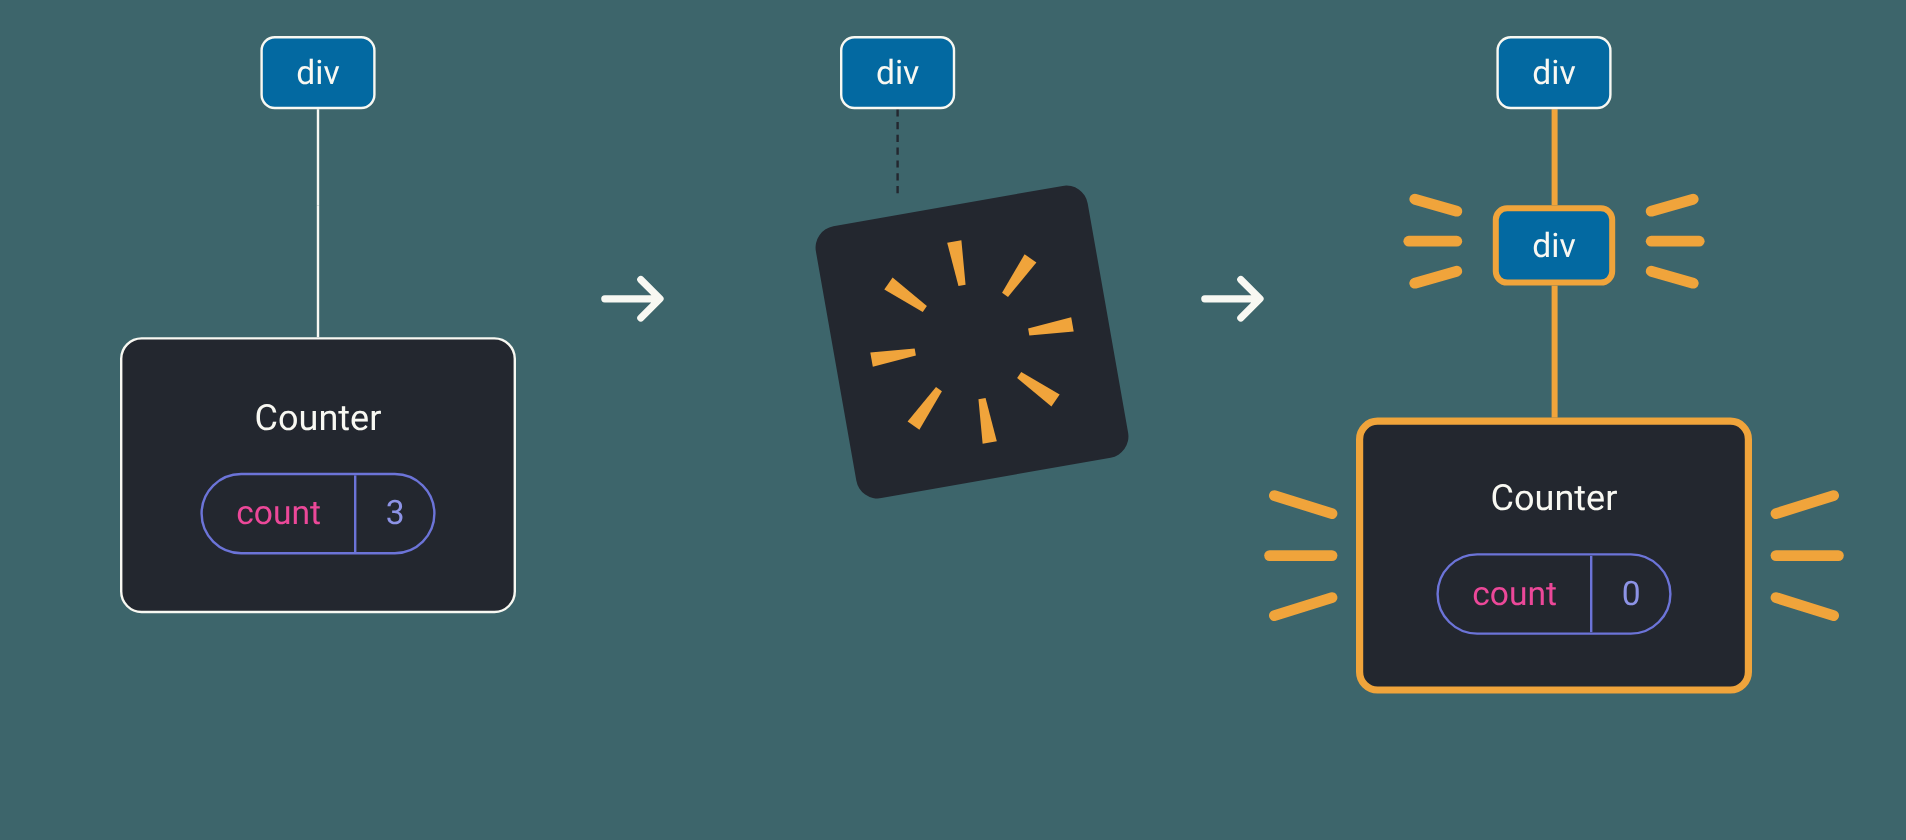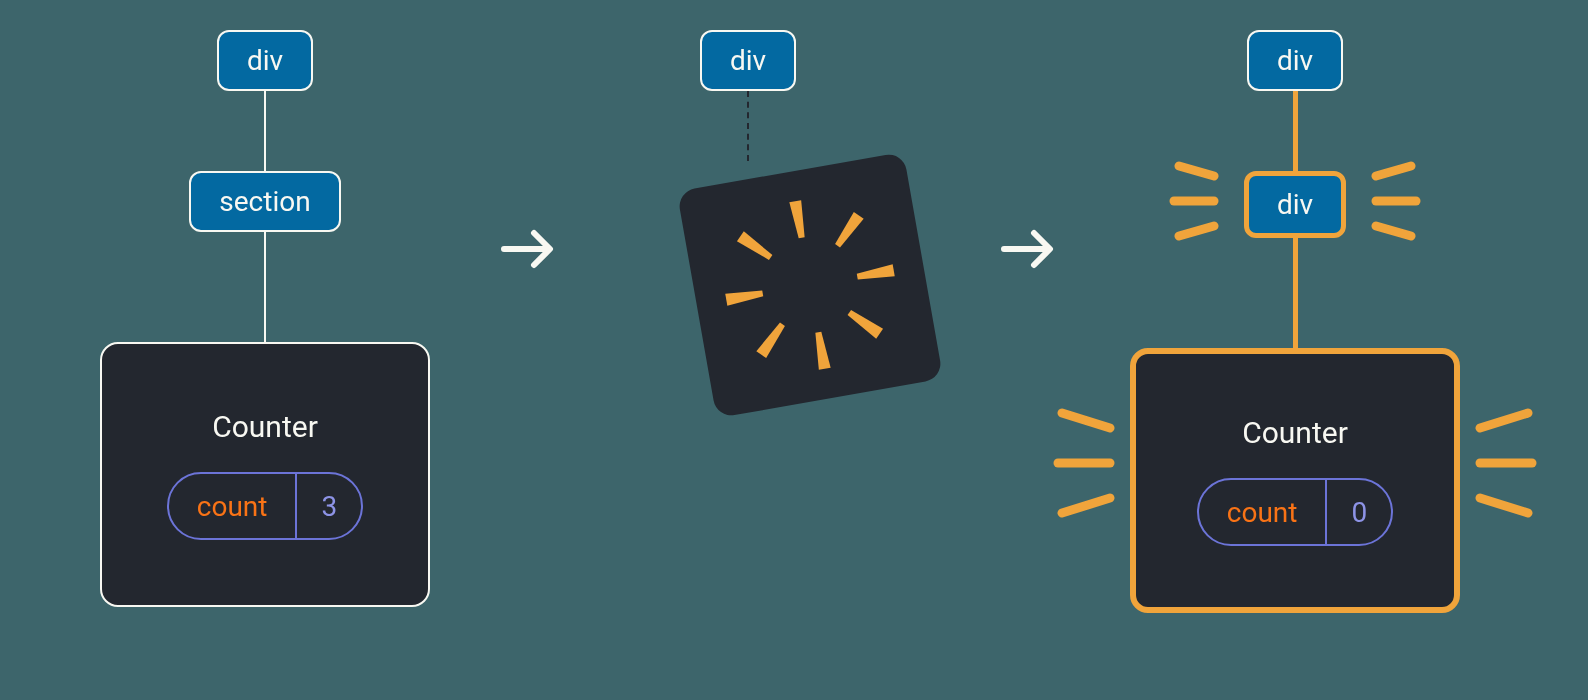--- a/index.html
+++ b/index.html
@@ -45,21 +45,21 @@
   .connector.dashed {
     width: 0;
     border-left: 2px dashed #23272f;
     background: transparent;
   }
   .component-box {
     background: #23272f;
     border: 2px solid #f8f8f2;
     border-radius: 18px;
     width: 330px;
-    height: 265px;
+    height: 230px;
     display: flex;
     flex-direction: column;
     align-items: center;
     justify-content: center;
     gap: 28px;
     position: relative;
     z-index: 2;
   }
   .component-box.highlighted {
     border: 6px solid #f0a43b;
@@ -70,21 +70,21 @@
   }
   .pill {
     border: 2px solid #6c74d8;
     border-radius: 999px;
     display: flex;
     align-items: stretch;
     height: 68px;
     overflow: hidden;
   }
   .pill-label {
-    color: #f97316;
+    color: #ec4899;
     font-size: 28px;
     padding: 0 28px;
     display: flex;
     align-items: center;
     border-right: 2px solid #6c74d8;
   }
   .pill-value {
     color: #8d93e6;
     font-size: 28px;
     padding: 0 24px;
@@ -123,23 +123,20 @@
   }
 </style>
 </head>
 <body>
 
 <div class="tree" style="left:100px; top:30px;">
   <div class="node">
     <span>div</span>
   </div>
   <div class="connector" style="height:80px;"></div>
-  <div class="node">
-    <span>section</span>
-  </div>
   <div class="connector" style="height:110px;"></div>
   <div class="component-box">
     <div class="component-title">Counter</div>
     <div class="pill">
       <div class="pill-label">count</div>
       <div class="pill-value">3</div>
     </div>
   </div>
 </div>
 

